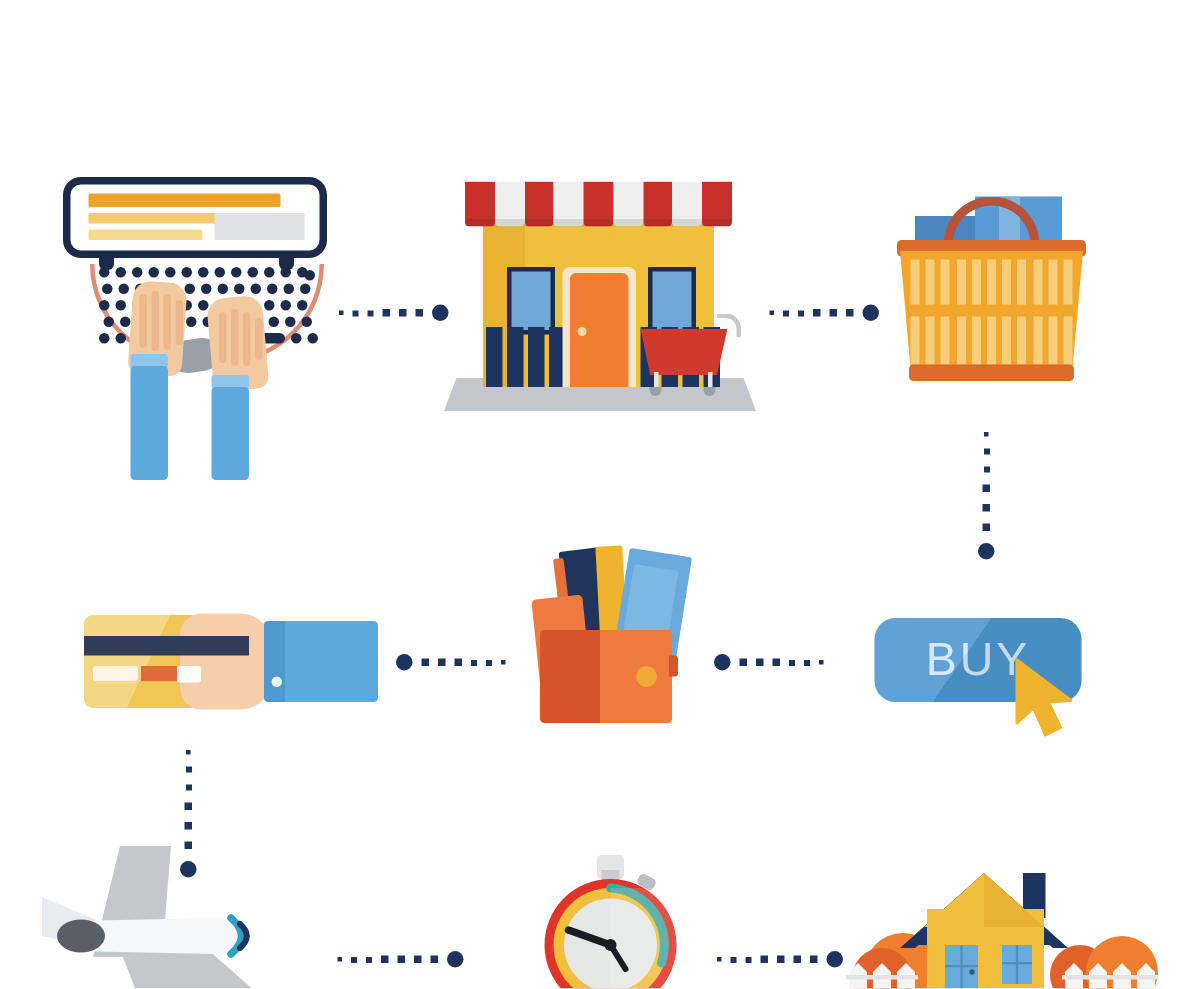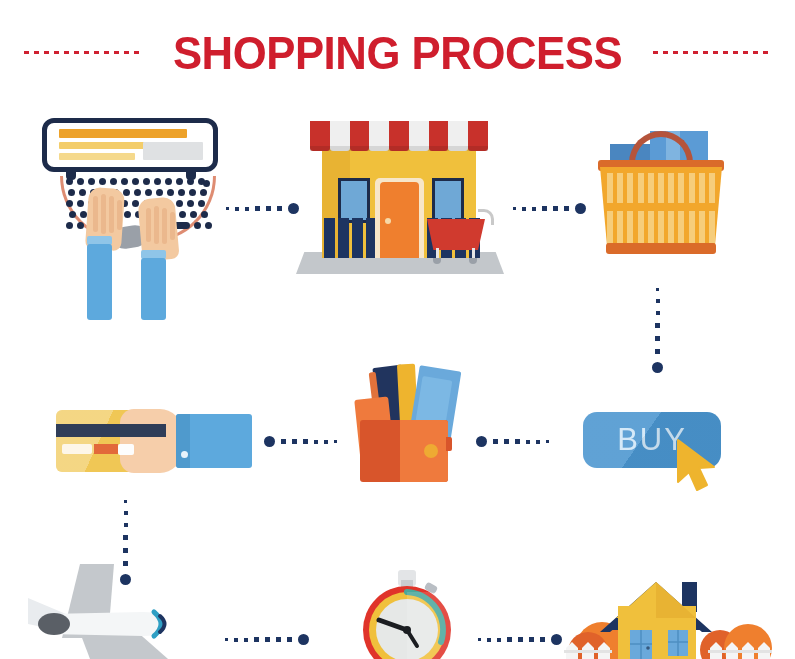--- a/index.html
+++ b/index.html
@@ -445,25 +445,20 @@
   .watch { position: absolute; left: 355px; top: 570px; width: 104px; height: 89px; }
 
   
   .house { position: absolute; left: 560px; top: 560px; width: 235px; height: 99px; }
 </style>
 </head>
 <body>
 
 <div id="canvas">
 
-  <div class="title-row">
-    <div class="title-dash"></div>
-    <div class="title-text">SHOPPING PROCESS</div>
-    <div class="title-dash"></div>
-  </div>
 
   <div class="node" style="left:0;top:0;width:240px;height:320px;">
     <div class="lid">
       <div class="lid-bar" style="left:12px;top:6px;width:128px;height:9px;background:#eda22a;"></div>
       <div class="lid-bar" style="left:12px;top:19px;width:98px;height:7px;background:#f3cd6a;"></div>
       <div class="lid-bar" style="left:12px;top:30px;width:76px;height:7px;background:#f5d98c;"></div>
       <div class="lid-bar" style="left:96px;top:19px;width:60px;height:18px;background:#dfe1e3;"></div>
     </div>
     <div class="foot" style="left:66px;top:170px;"></div>
     <div class="foot" style="left:186px;top:170px;"></div>

